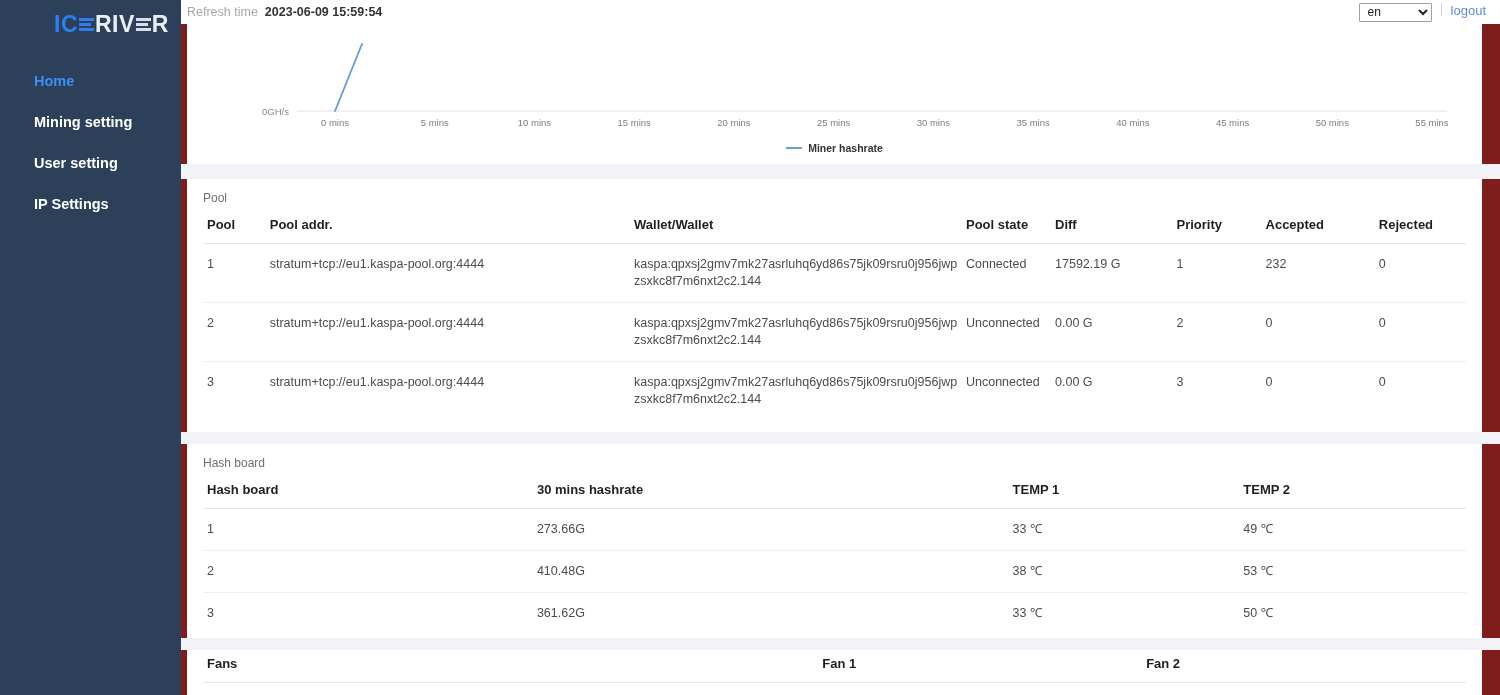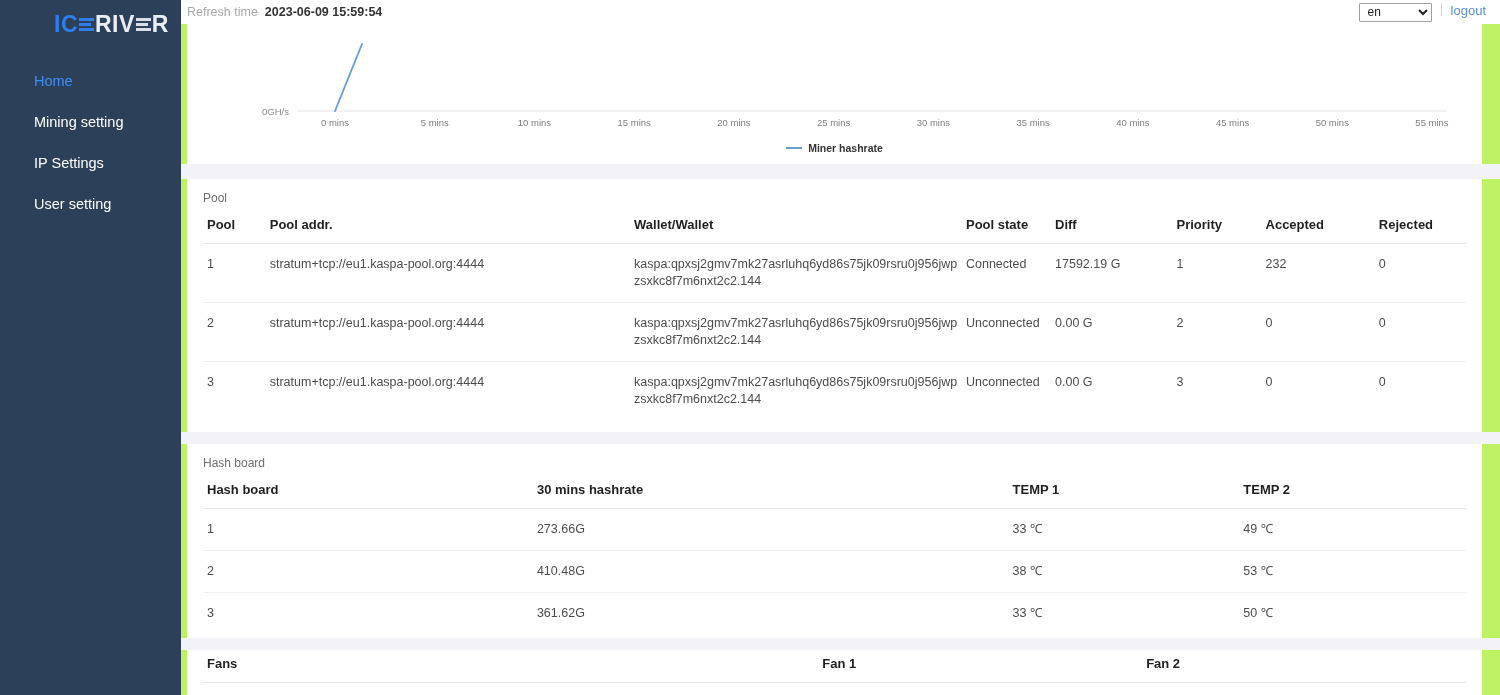--- a/index.html
+++ b/index.html
@@ -57,40 +57,40 @@
   .logo-bars i {
     display: block;
     height: 3px;
     background: #2f7ef0;
   }
   .logo-bars i:nth-child(1) { width: 15px; }
   .logo-bars i:nth-child(2) { width: 12px; }
   .logo-bars i:nth-child(3) { width: 15px; }
   .logo-bars.silver i { background: #d7dee8; }
 
-  .nav { margin-top: 13px; }
+  .nav { margin-top: 13px; font-weight: bold; }
   .nav-item {
     display: block;
     padding: 11px 0 11px 34px;
     font-size: 14.5px;
     color: #ffffff;
     text-decoration: none;
     cursor: pointer;
     line-height: 19px;
     white-space: nowrap;
   }
   .nav-item.active { color: #3e8ef7; }
 
   
   .main {
     flex: 1;
     height: 695px;
     position: relative;
     overflow: hidden;
-    background: #bef264;
+    background: #7f1d1d;
   }
 
   .topbar {
     height: 24px;
     display: flex;
     align-items: center;
     padding: 0 14px 0 6px;
     background: #ffffff;
     position: relative;
   }
@@ -235,22 +235,22 @@
             <i></i>
             <i></i>
           </span>
           <span class="logo-river">R</span>
       </span>
     </div>
 
     <nav class="nav">
       <a class="nav-item active" href="#">Home</a>
       <a class="nav-item" href="#">Mining setting</a>
+      <a class="nav-item" href="#">User setting</a>
       <a class="nav-item" href="#">IP Settings</a>
-      <a class="nav-item" href="#">User setting</a>
     </nav>
   </aside>
 
   <section class="main">
 
     <div class="topbar">
       <span class="refresh-label">Refresh time</span>
       <span class="refresh-value">2023-06-09 15:59:54</span>
       <div class="topbar-right">
         <select class="lang-select">

